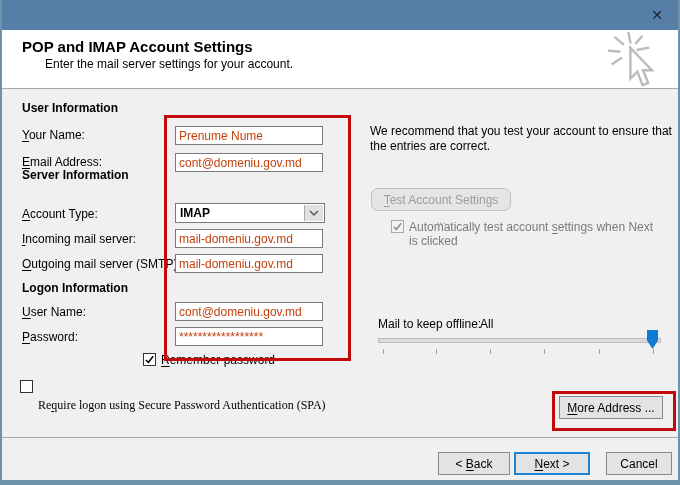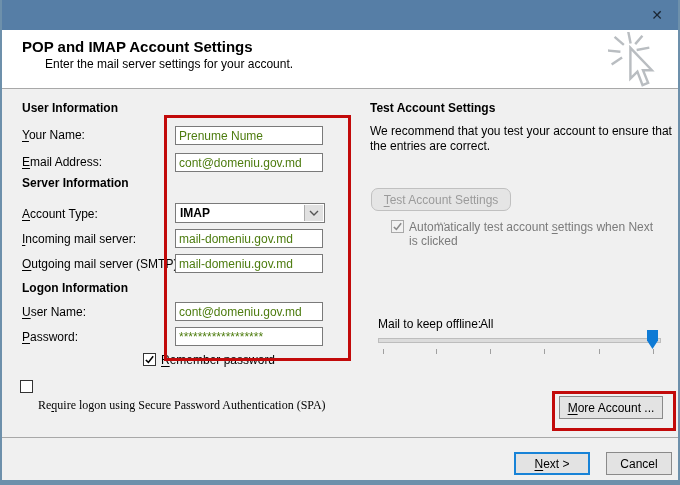--- a/index.html
+++ b/index.html
@@ -13,21 +13,21 @@
   .titlebar{position:absolute; left:-2px; top:0; width:680px; height:30px; background:#567ea6;}
   .title-text{position:absolute; left:14px; top:0; line-height:30px; font-size:13px; color:#122436;}
   .close-btn{position:absolute; right:6px; top:0; width:34px; height:30px; text-align:center; line-height:30px; font-size:14px; color:#1a2633; cursor:default;}
   .header{position:absolute; left:-2px; top:30px; width:680px; height:58px; background:#ffffff; border-bottom:1px solid #a8a8a8;}
   .header-title{position:absolute; left:22px; top:8px; font-weight:bold; font-size:15px;}
   .header-sub{position:absolute; left:45px; top:27px; font-size:12px;}
   .wizard-icon{position:absolute; right:16px; top:2px;}
   .section-heading{position:absolute; font-weight:bold;}
   .lbl{position:absolute; white-space:nowrap;}
   .mn{text-decoration:underline; text-underline-offset:2px;}
-  .tbox{position:absolute; width:148px; height:19px; box-sizing:border-box; border:1px solid #7a7a7a; background:#fff; font-family:"Liberation Sans",sans-serif; font-size:12px; padding:8px 3px; color:#4d7c0f;}
+  .tbox{position:absolute; width:148px; height:19px; box-sizing:border-box; border:1px solid #7a7a7a; background:#fff; font-family:"Liberation Sans",sans-serif; font-size:12px; padding:8px 3px; color:#c2410c;}
   .combo{position:absolute; left:173px; width:150px; height:20px; box-sizing:border-box; border:1px solid #7a7a7a; background:#fff;font-weight:bold;}
   .combo-value{position:absolute; left:4px; top:2px;}
   .combo-btn{position:absolute; right:1px; top:1px; bottom:1px; width:18px; background:#e1e1e1; border-left:1px solid #adadad; display:flex; align-items:center; justify-content:center;}
   .checkbox{position:absolute; width:13px; height:13px; box-sizing:border-box; border:1px solid #333; background:#fff; display:flex; align-items:center; justify-content:center; color:#000;}
   .checkbox.disabled{border-color:#a9a9a9; background:#f2f2f2; color:#8a8a8a;}
   .cb-label{position:absolute;}
   .red-rect{position:absolute; border:3px solid #c20a0a; pointer-events:none;}
   .btn{position:absolute; height:23px; box-sizing:border-box; background:#e3e3e3; border:1px solid #8a8a8a; font-family:"Liberation Sans",sans-serif; font-size:12px; text-align:center; line-height:20px; color:#000;}
   .btn.disabled{background:#e5e5e5; border-color:#c0c0c0; color:#9b9b9b;border-radius:7px;}
   .btn.default{border:2px solid #1883d7; line-height:18px;}
@@ -66,21 +66,21 @@
   </div>
 
   <div class="section-heading" style="left:20px; top:101px;">User Information</div>
 
   <div class="lbl" style="left:20px; top:128px;"><span></span><span class="mn">Y</span><span>our Name:</span></div>
   <input class="tbox" style="left: 173px; top: 126px;" value="Prenume Nume">
 
   <div class="lbl" style="left:20px; top:155px;"><span></span><span class="mn">E</span><span>mail Address:</span></div>
   <input class="tbox" style="left: 173px; top: 153px;" value="cont@domeniu.gov.md">
 
-  <div class="section-heading" style="left:20px; top:176px;">Server Information</div>
+  <div class="section-heading" style="left:20px; top:168px;">Server Information</div>
 
   <div class="lbl" style="left:20px; top:207px;"><span></span><span class="mn">A</span><span>ccount Type:</span></div>
   <div class="combo" style="top:203px;">
     <span class="combo-value">IMAP</span>
     <span class="combo-btn">
       <svg width="10" height="6" viewBox="0 0 10 6">
           <polyline points="1,1 5,5 9,1" fill="none" stroke="#555" stroke-width="1.4"></polyline>
         </svg>
     </span>
   </div>
@@ -104,21 +104,20 @@
         <polyline points="2,6.5 4.8,9.2 10,2.5" fill="none" stroke="currentColor" stroke-width="1.7"></polyline>
       </svg>
   </span>
   <div class="cb-label" style="left:159px; top:353px;"><span class="mn">R</span><span>emember password</span></div>
 
   <span class="checkbox" style="left:18px; top:380px;"></span>
   <div class="cb-label" style="left:36px; top:398px; width:312px;font-family:Liberation Serif, serif;"><span>Re</span><span class="mn">q</span><span>uire logon using Secure Password Authentication (SPA)</span></div>
 
   <div class="red-rect" style="left:162px; top:115px; width:181px; height:240px;"></div>
 
-  <div class="section-heading" style="left:368px; top:101px;">Test Account Settings</div>
   <div class="lbl" style="left:368px; top:139px;">the entries are correct.</div>
   <div class="lbl" style="left:368px; top:124px;">We recommend that you test your account to ensure that</div>
 
   <button class="btn disabled" style="left:369px; top:188px; width:140px;"><span class="mn">T</span><span>est Account Settings ...</span></button>
 
   <span class="checkbox disabled" style="left:389px; top:220px;">
     <svg width="11" height="11" viewBox="0 0 12 12">
         <polyline points="2,6.5 4.8,9.2 10,2.5" fill="none" stroke="currentColor" stroke-width="1.7"></polyline>
       </svg>
   </span>
@@ -129,21 +128,22 @@
 
   <div class="slider-track"></div>
   <div class="slider-thumb"></div>
   <div class="tick" style="left:381px;"></div>
   <div class="tick" style="left:434px;"></div>
   <div class="tick" style="left:488px;"></div>
   <div class="tick" style="left:542px;"></div>
   <div class="tick" style="left:597px;"></div>
   <div class="tick" style="left:651px;"></div>
 
-  <button class="btn" style="left:557px; top:396px; width:104px;"><span class="mn">M</span><span>ore Account ...</span></button>
+  <button class="btn" style="left:557px; top:396px; width:104px;"><span class="mn">M</span><span>ore Address ...</span></button>
   <div class="red-rect" style="left:550px; top:391px; width:118px; height:34px;"></div>
 
   <div class="divider" style="top:437px;"></div>
 
+  <button class="btn" style="left:436px; top:452px; width:72px;"><span>&lt; </span><span class="mn">B</span><span>ack</span></button>
   <button class="btn default" style="left:512px; top:452px; width:76px;"><span class="mn">N</span><span>ext &gt;</span></button>
   <button class="btn" style="left:604px; top:452px; width:66px;">Cancel</button>
 
 </div>
 
 </body></html>

